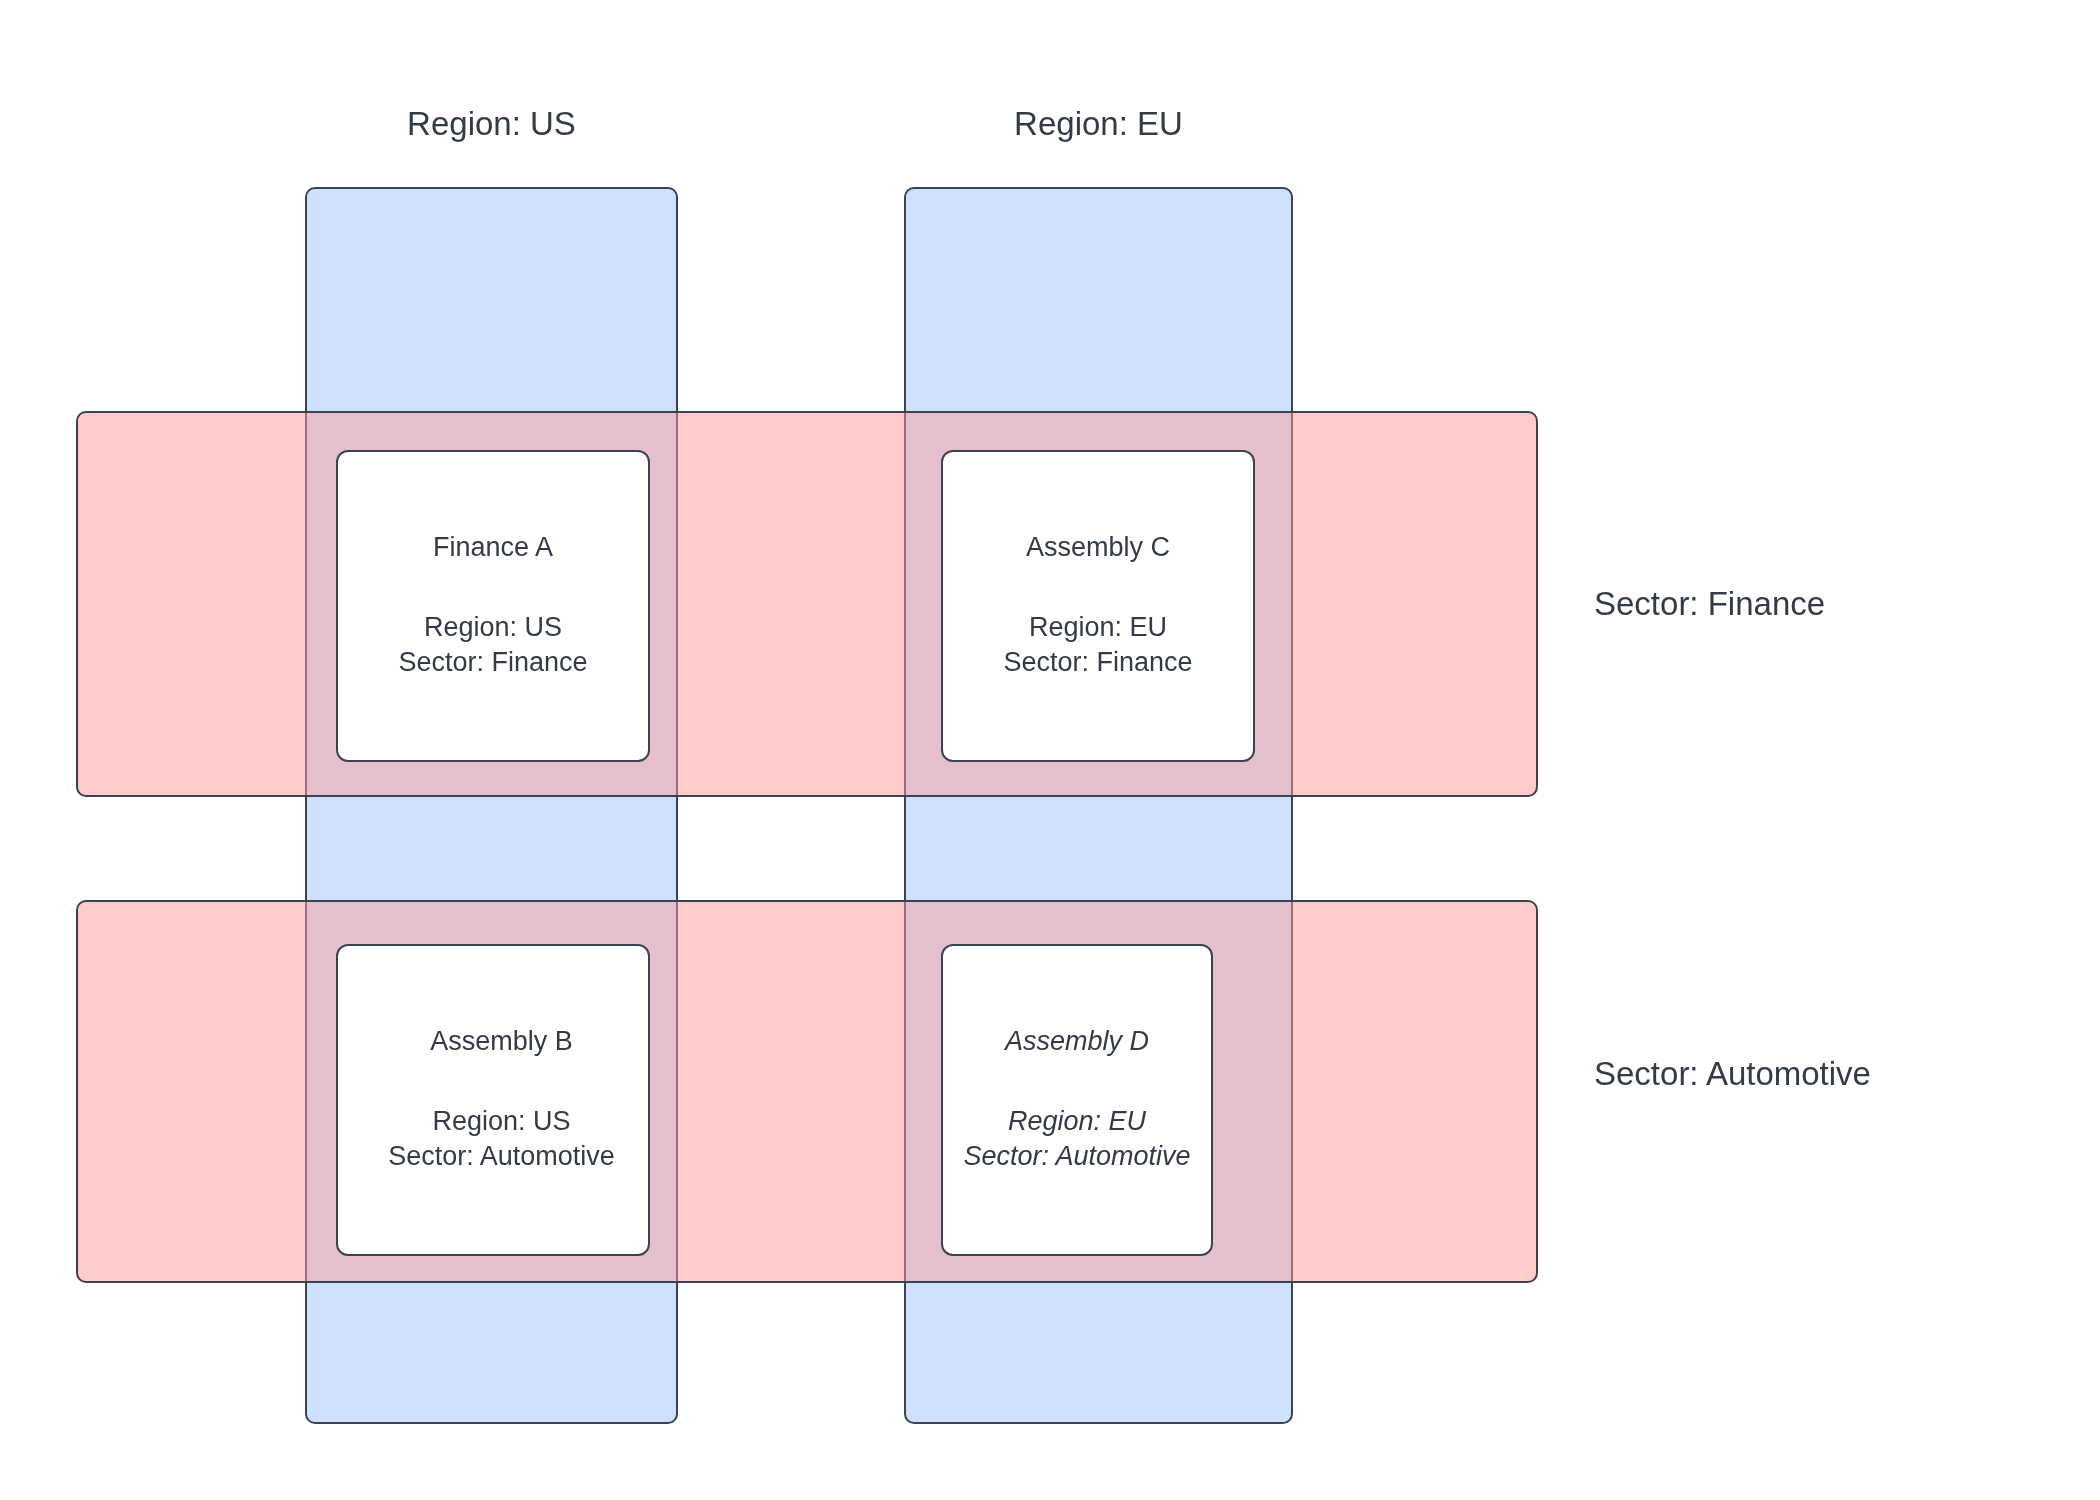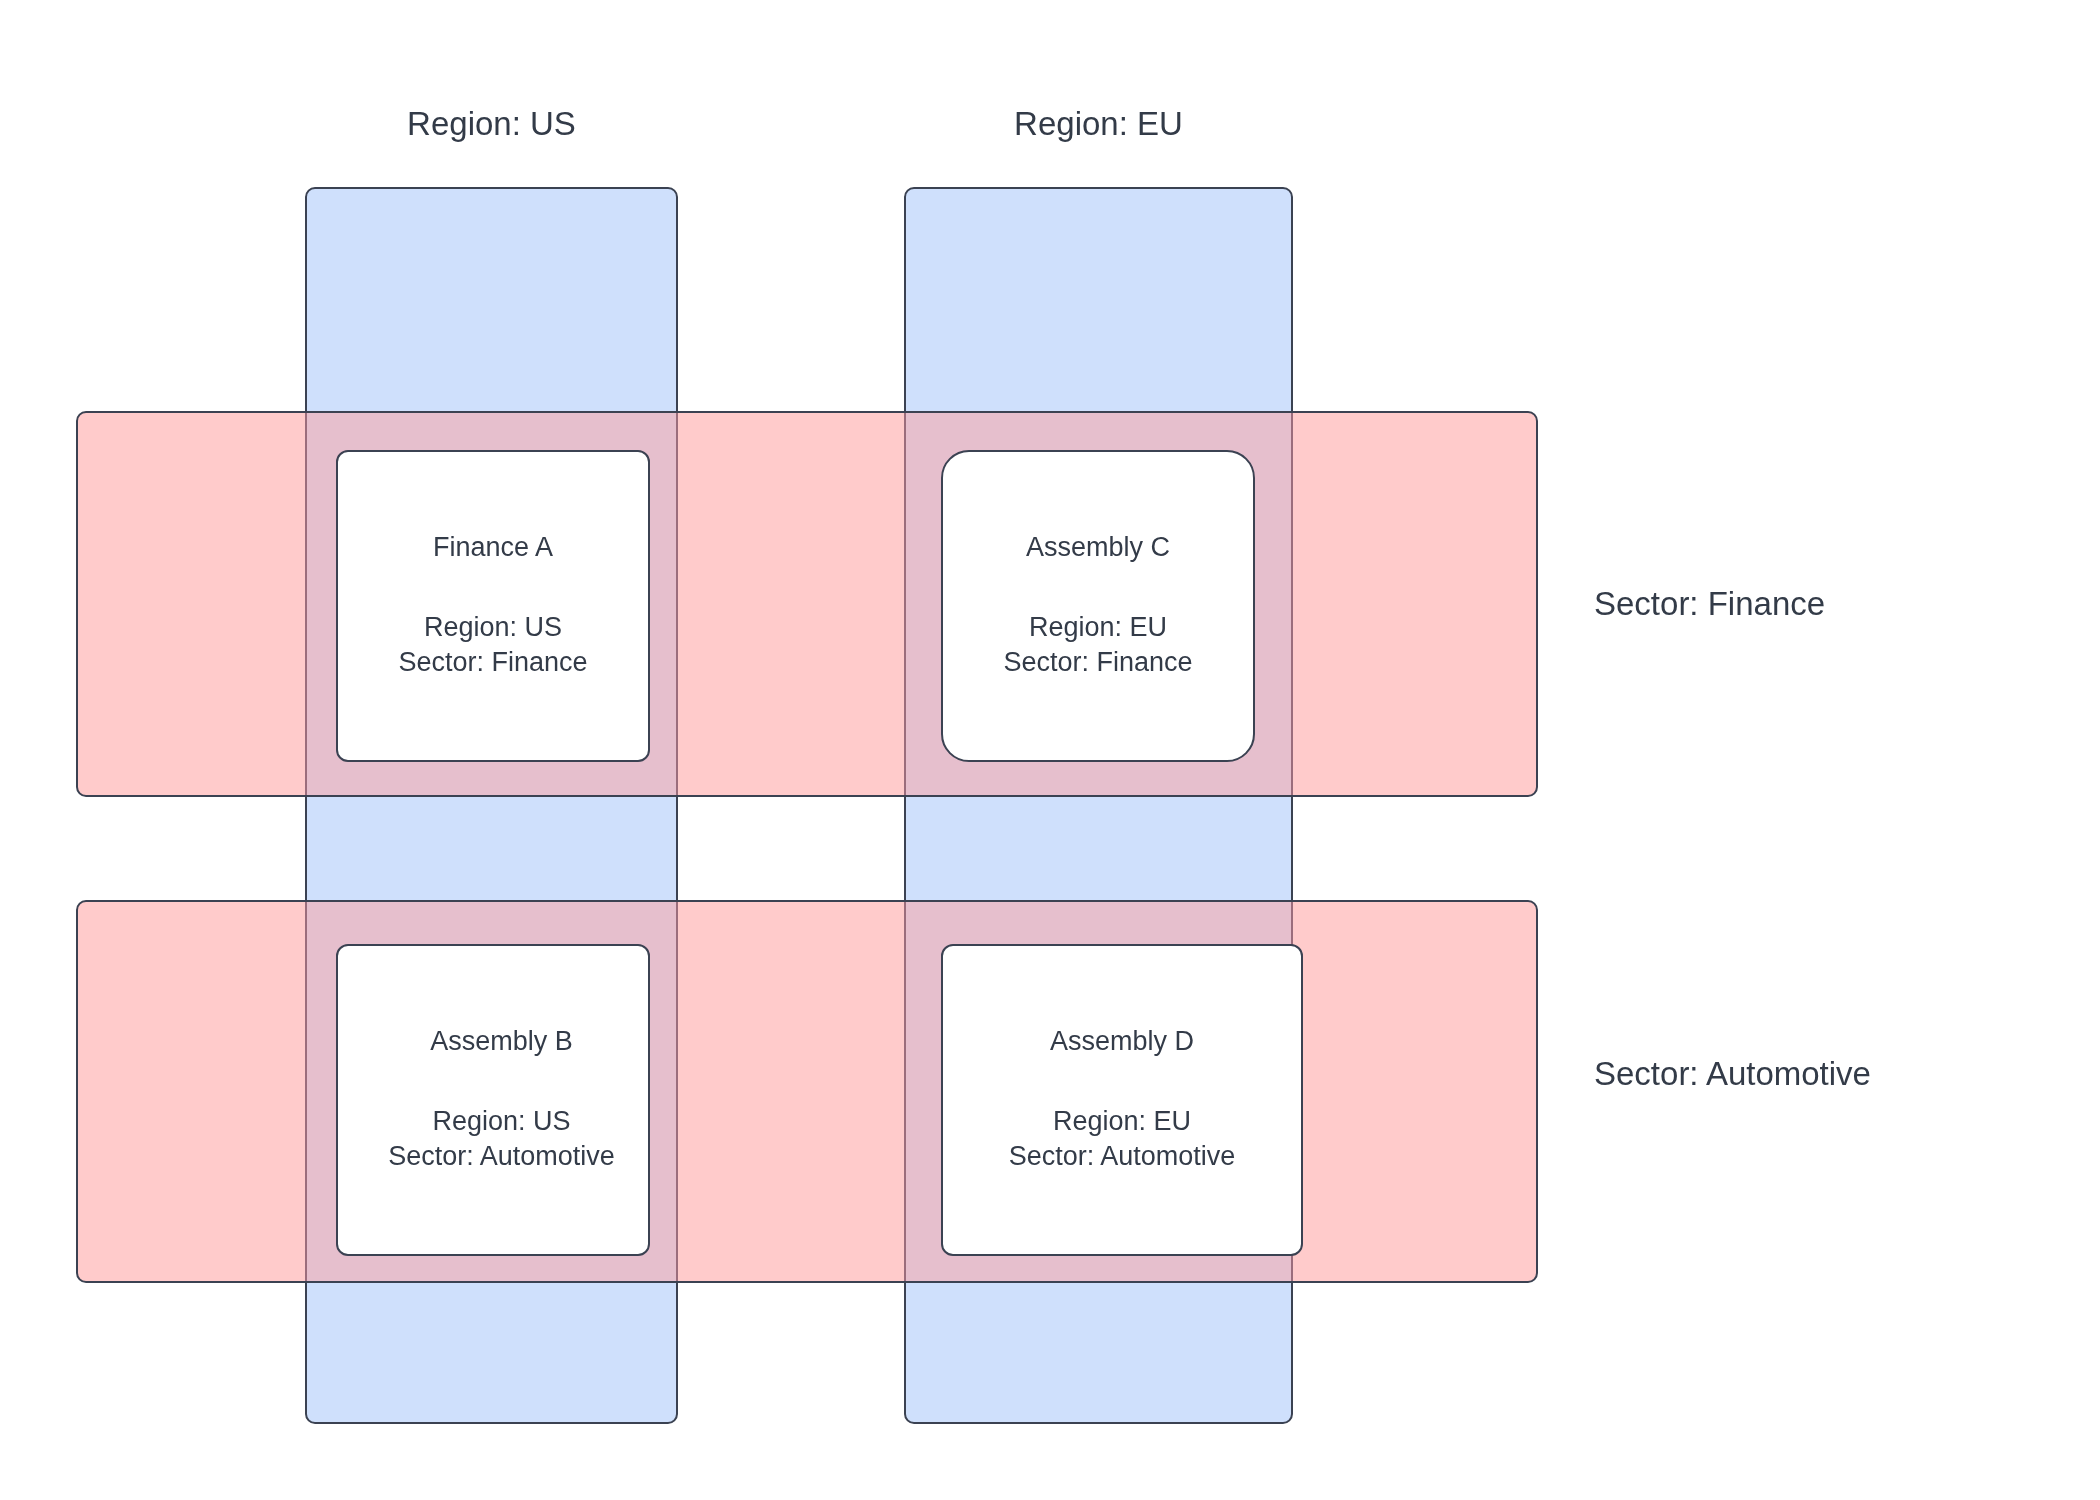--- a/index.html
+++ b/index.html
@@ -98,33 +98,33 @@
   <div class="intersection" style="left:305px;top:902px;width:373px;height:379px;"></div>
 
   <div class="intersection" style="left:904px;top:902px;width:389px;height:379px;"></div>
 
   <div class="card" style="left:336px;top:450px;width:314px;height:312px;">
     <div class="card-title">Finance A</div>
     <div class="card-meta">Region: US</div>
     <div class="card-meta">Sector: Finance</div>
   </div>
 
-  <div class="card" style="left:941px;top:450px;width:314px;height:312px;border-radius:28px;">
+  <div class="card" style="left:941px;top:450px;width:314px;height:312px;">
     <div class="card-title">Assembly C</div>
     <div class="card-meta">Region: EU</div>
     <div class="card-meta">Sector: Finance</div>
   </div>
 
   <div class="card" style="left:336px;top:944px;width:314px;height:312px;padding-left:17px;">
     <div class="card-title">Assembly B</div>
     <div class="card-meta">Region: US</div>
     <div class="card-meta">Sector: Automotive</div>
   </div>
 
-  <div class="card" style="left:941px;top:944px;width:362px;height:312px;">
+  <div class="card" style="left:941px;top:944px;width:272px;height:312px;font-style:italic;">
     <div class="card-title">Assembly D</div>
     <div class="card-meta">Region: EU</div>
     <div class="card-meta">Sector: Automotive</div>
   </div>
 
   <div class="row-label" style="left:1594px;top:585px;">Sector: Finance</div>
 
   <div class="row-label" style="left:1594px;top:1055px;">Sector: Automotive</div>
 
 </div>

